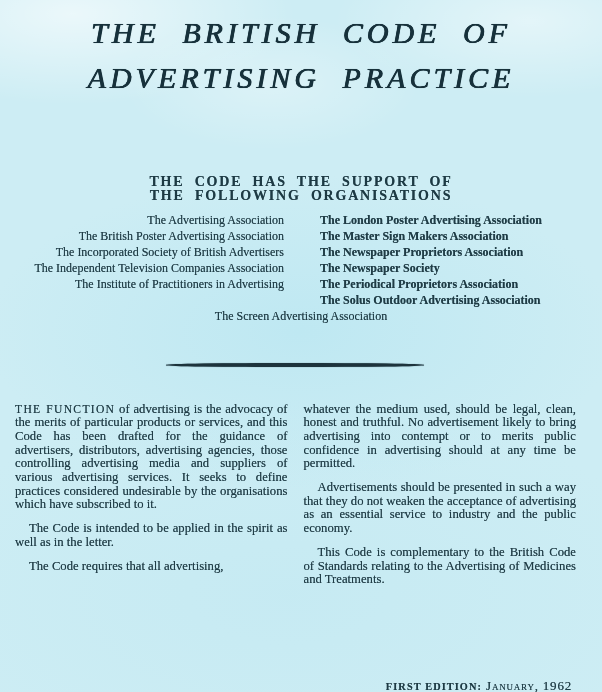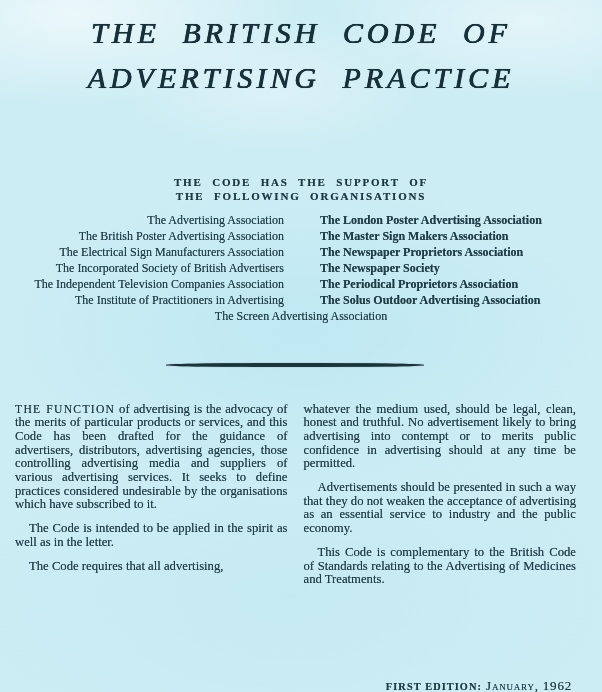--- a/index.html
+++ b/index.html
@@ -33,21 +33,21 @@
     letter-spacing: 4px;
     word-spacing: 11px;
     color: #17313b;
     text-shadow: 0.45px 0 currentColor, -0.25px 0 currentColor, 0 0 0.8px rgba(23,49,59,0.55);
   }
 
   
   .support-heading {
     margin-top: 75px;
     text-align: center;
-    font-size: 11px;
+    font-size: 14px;
     font-weight: bold;
     letter-spacing: 1.8px;
     word-spacing: 5px;
     line-height: 14px;
     color: #1d3a44;
   }
 
   
   .org-block { margin-top: 9px; font-size: 12px; line-height: 16px; color: #1f3c46; }
   .org-columns { display: flex; gap: 36px; }
@@ -115,21 +115,20 @@
   <div class="support-heading">
     <div>THE CODE HAS THE SUPPORT OF</div>
     <div>THE FOLLOWING ORGANISATIONS</div>
   </div>
 
   <div class="org-block">
     <div class="org-columns">
       <div class="org-col-left">
         <div>The Advertising Association</div>
         <div>The British Poster Advertising Association</div>
-        <div>The Electrical Sign Manufacturers Association</div>
         <div>The Incorporated Society of British Advertisers</div>
         <div>The Independent Television Companies Association</div>
         <div>The Institute of Practitioners in Advertising</div>
       </div>
       <div class="org-col-right">
         <div>The London Poster Advertising Association</div>
         <div>The Master Sign Makers Association</div>
         <div>The Newspaper Proprietors Association</div>
         <div>The Newspaper Society</div>
         <div>The Periodical Proprietors Association</div>

